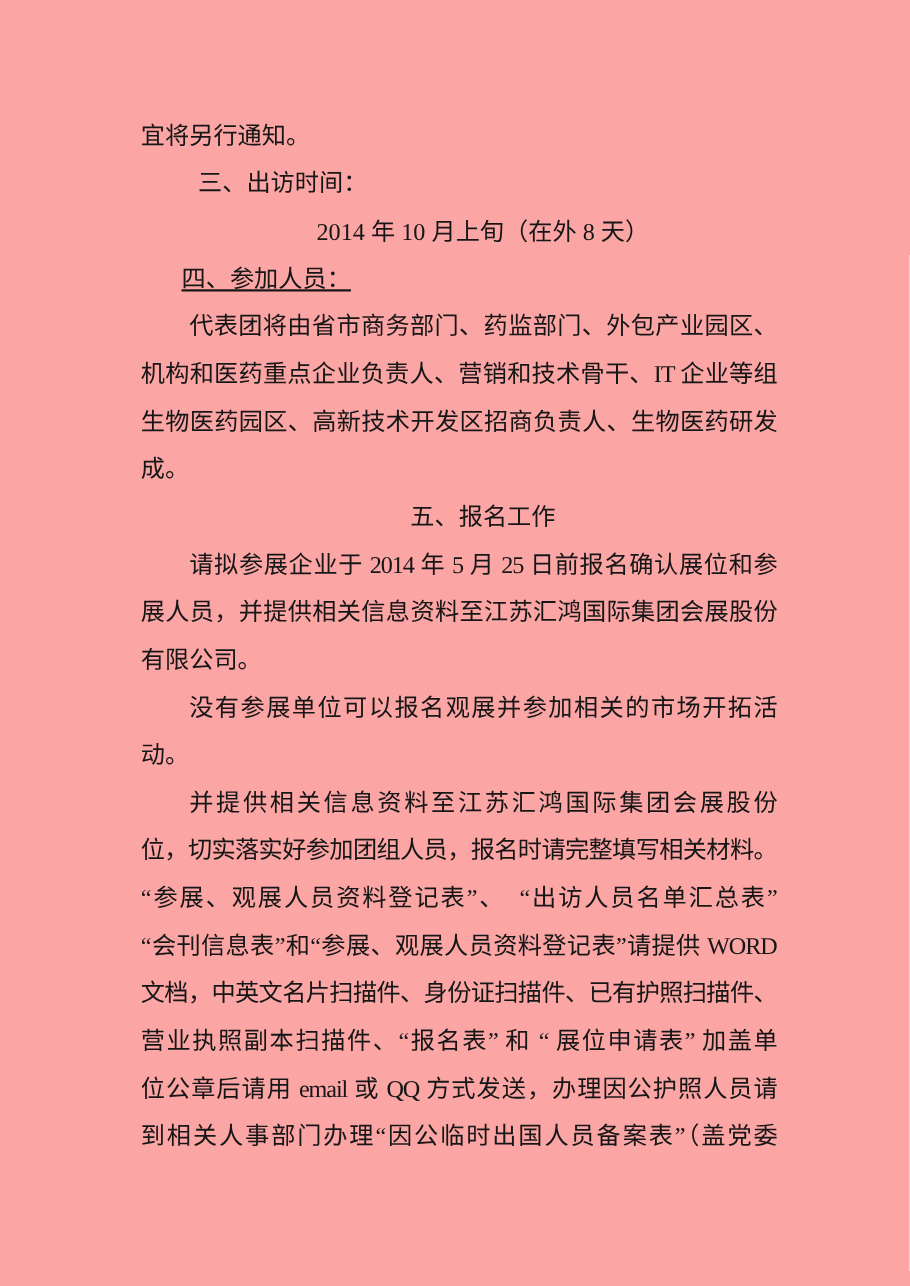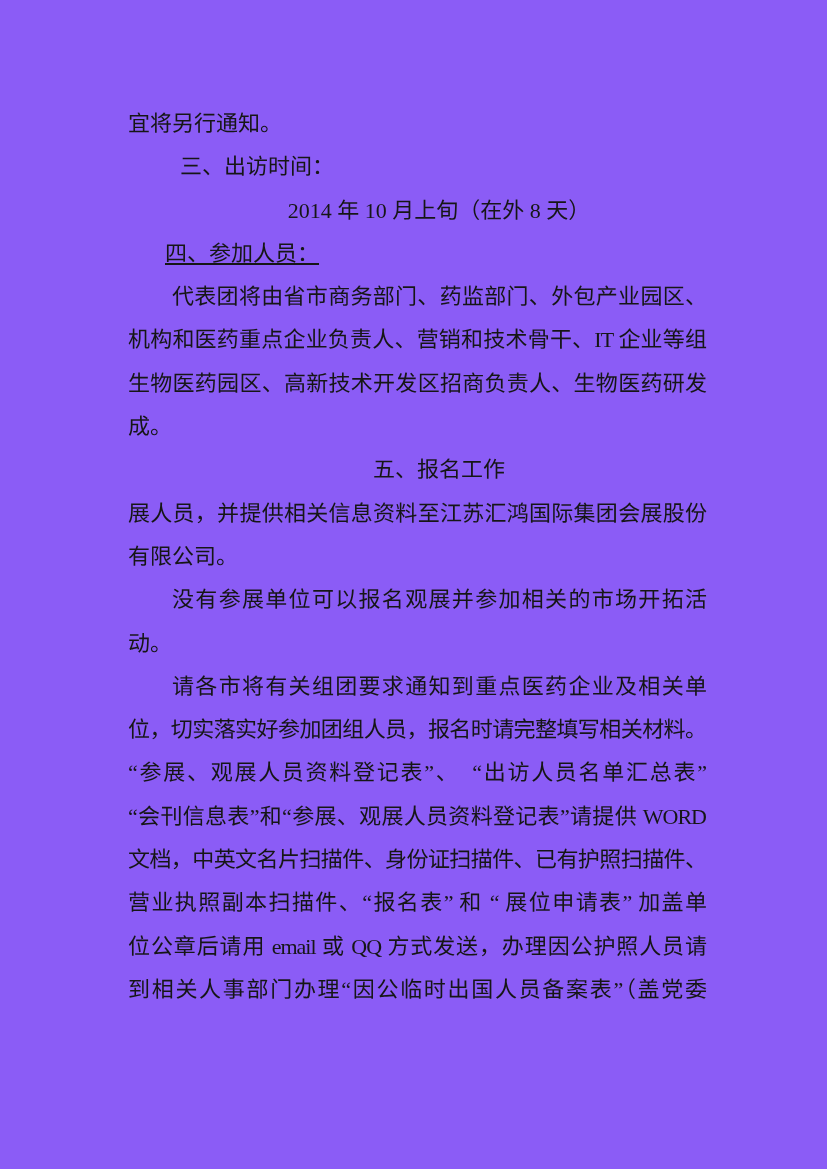--- a/index.html
+++ b/index.html
@@ -4,21 +4,21 @@
 <style>
   html, body {
     margin: 0;
     padding: 0;
     background: #ffffff;
   }
   .page {
     position: relative;
     width: 827px;
     height: 1169px;
-    background: #8b5cf6;
+    background: #fca5a5;
     overflow: hidden;
     font-family: "Liberation Serif", "DejaVu Serif", serif;
     color: #161616;
   }
   .content {
     position: absolute;
     left: 128px;
     top: 102px;
     width: 578px;
   }
@@ -44,25 +44,26 @@
   <div class="content">
     <div class="line">宜将另行通知。</div>
     <div class="line ind-lg">三、出访时间：</div>
     <div class="line ind">2014 年 10 月上旬（在外 8 天）</div>
     <div class="line ind-sm">四、参加人员：</div>
     <div class="line ind just">代表团将由省市商务部门、药监部门、外包产业园区、</div>
     <div class="line just">机构和医药重点企业负责人、营销和技术骨干、IT 企业等组</div>
     <div class="line just">生物医药园区、高新技术开发区招商负责人、生物医药研发</div>
     <div class="line">成。</div>
     <div class="line ind">五、报名工作</div>
+    <div class="line ind just">请拟参展企业于 2014 年 5 月 25 日前报名确认展位和参</div>
     <div class="line just">展人员，并提供相关信息资料至江苏汇鸿国际集团会展股份</div>
     <div class="line">有限公司。</div>
     <div class="line ind just">没有参展单位可以报名观展并参加相关的市场开拓活</div>
     <div class="line">动。</div>
-    <div class="line ind just">请各市将有关组团要求通知到重点医药企业及相关单</div>
+    <div class="line ind just">并提供相关信息资料至江苏汇鸿国际集团会展股份</div>
     <div class="line just">位，切实落实好参加团组人员，报名时请完整填写相关材料。</div>
     <div class="line just">“参展、观展人员资料登记表”、　“出访人员名单汇总表”</div>
     <div class="line just">“会刊信息表”和“参展、观展人员资料登记表”请提供 WORD</div>
     <div class="line just">文档，中英文名片扫描件、身份证扫描件、已有护照扫描件、</div>
     <div class="line just">营业执照副本扫描件、“报名表” 和 “ 展位申请表” 加盖单</div>
     <div class="line just">位公章后请用 email 或 QQ 方式发送，办理因公护照人员请</div>
     <div class="line just">到相关人事部门办理“因公临时出国人员备案表”（盖党委</div>
   </div>
 </div>
 

